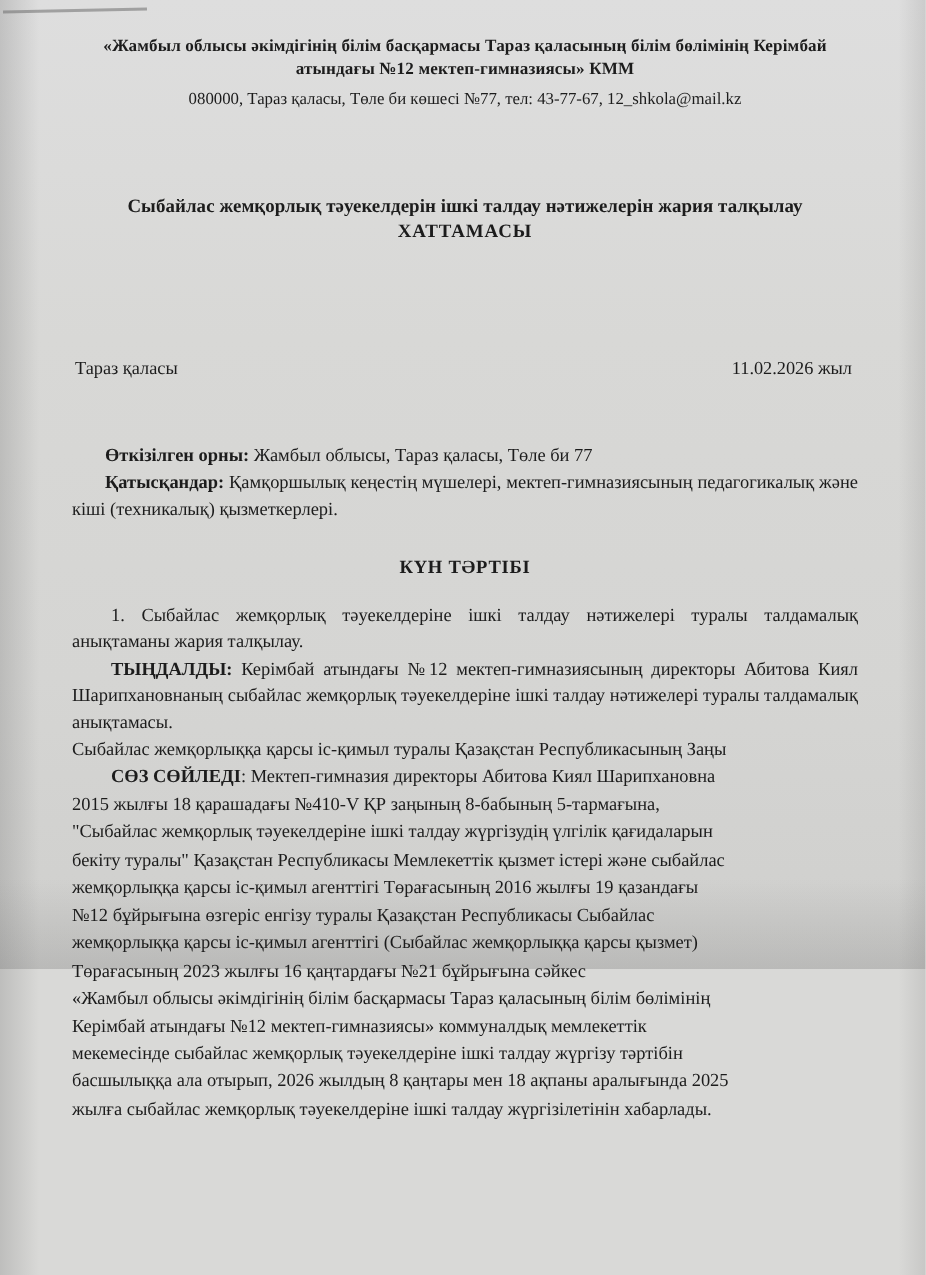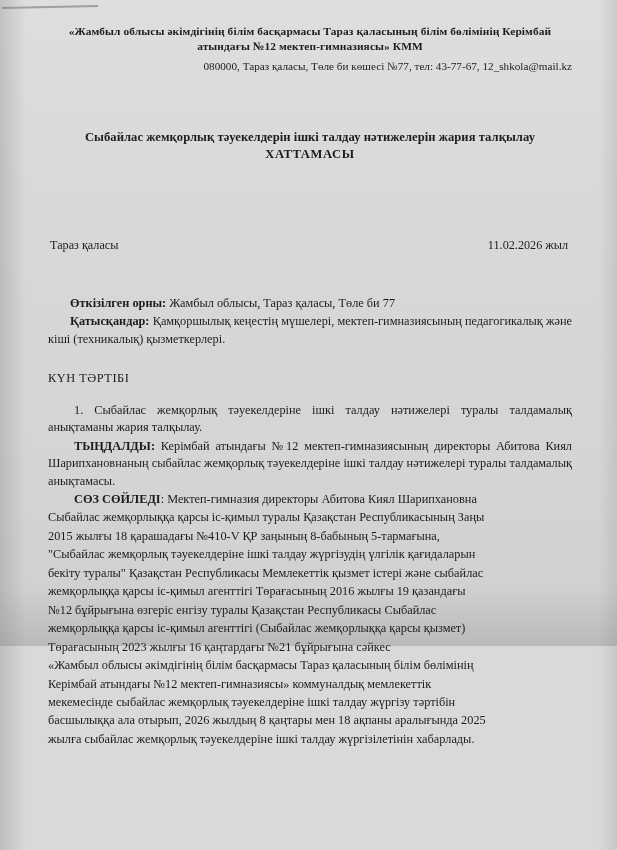--- a/index.html
+++ b/index.html
@@ -69,21 +69,21 @@
   .letterhead {
     text-align: center;
     font-weight: bold;
     font-size: 11.4px;
     line-height: 1.33;
     letter-spacing: .1px;
     margin-top: 24px;
     padding: 0 6px;
   }
   .letterhead-contact {
-    text-align: right;
+    text-align: center;
     font-size: 11.2px;
     line-height: 1.4;
     margin-top: 5px;
     font-weight: normal;
   }
 
   
   .doc-title {
     text-align: center;
     font-weight: bold;
@@ -120,22 +120,22 @@
     margin: 0;
     text-align: justify;
     text-justify: inter-word;
   }
   .para + .para { margin-top: 1px; }
   .indent { text-indent: 26px; }
   .indent-sm { text-indent: 22px; }
   b, .b { font-weight: bold; }
 
   .agenda-heading {
-    text-align: left;
-    font-weight: normal;
+    text-align: center;
+    font-weight: bold;
     font-size: 12.4px;
     letter-spacing: .5px;
     margin-top: 22px;
     margin-bottom: 14px;
   }
 
   .gap-md { margin-top: 20px; }
   .gap-sm { margin-top: 14px; }
 </style>
 </head>
@@ -174,25 +174,25 @@
       </p>
 
       <div class="agenda-heading">КҮН ТӘРТІБІ</div>
 
       <p class="para indent">1. Сыбайлас жемқорлық тәуекелдеріне ішкі талдау нәтижелері туралы талдамалық анықтаманы жария талқылау.</p>
 
       <p class="para indent gap-md">
         <b>ТЫҢДАЛДЫ:</b><span> Керімбай атындағы №12 мектеп-гимназиясының директоры Абитова Киял Шарипхановнаның   сыбайлас жемқорлық тәуекелдеріне ішкі талдау нәтижелері туралы талдамалық анықтамасы.</span>
       </p>
 
+      <p class="para">Сыбайлас жемқорлыққа қарсы іс-қимыл туралы Қазақстан Республикасының Заңы</p>
+
       <p class="para indent gap-sm">
         <b>СӨЗ СӨЙЛЕДІ</b><span>: Мектеп-гимназия директоры Абитова Киял Шарипхановна</span>
       </p>
-
-      <p class="para">Сыбайлас жемқорлыққа қарсы іс-қимыл туралы Қазақстан Республикасының Заңы</p>
       <p class="para">2015 жылғы 18 қарашадағы №410-V ҚР заңының 8-бабының 5-тармағына,</p>
       <p class="para">"Сыбайлас жемқорлық тәуекелдеріне ішкі талдау жүргізудің үлгілік қағидаларын</p>
       <p class="para">бекіту туралы" Қазақстан Республикасы Мемлекеттік қызмет істері және сыбайлас</p>
       <p class="para">жемқорлыққа қарсы іс-қимыл агенттігі Төрағасының 2016 жылғы 19 қазандағы</p>
       <p class="para">№12 бұйрығына өзгеріс енгізу туралы Қазақстан Республикасы Сыбайлас</p>
       <p class="para">жемқорлыққа қарсы іс-қимыл агенттігі (Сыбайлас жемқорлыққа қарсы қызмет)</p>
       <p class="para">Төрағасының 2023 жылғы 16 қаңтардағы №21 бұйрығына сәйкес</p>
       <p class="para">«Жамбыл облысы әкімдігінің білім басқармасы  Тараз қаласының білім бөлімінің</p>
       <p class="para">Керімбай атындағы №12 мектеп-гимназиясы»  коммуналдық мемлекеттік</p>
       <p class="para">мекемесінде  сыбайлас жемқорлық тәуекелдеріне ішкі талдау жүргізу тәртібін</p>

